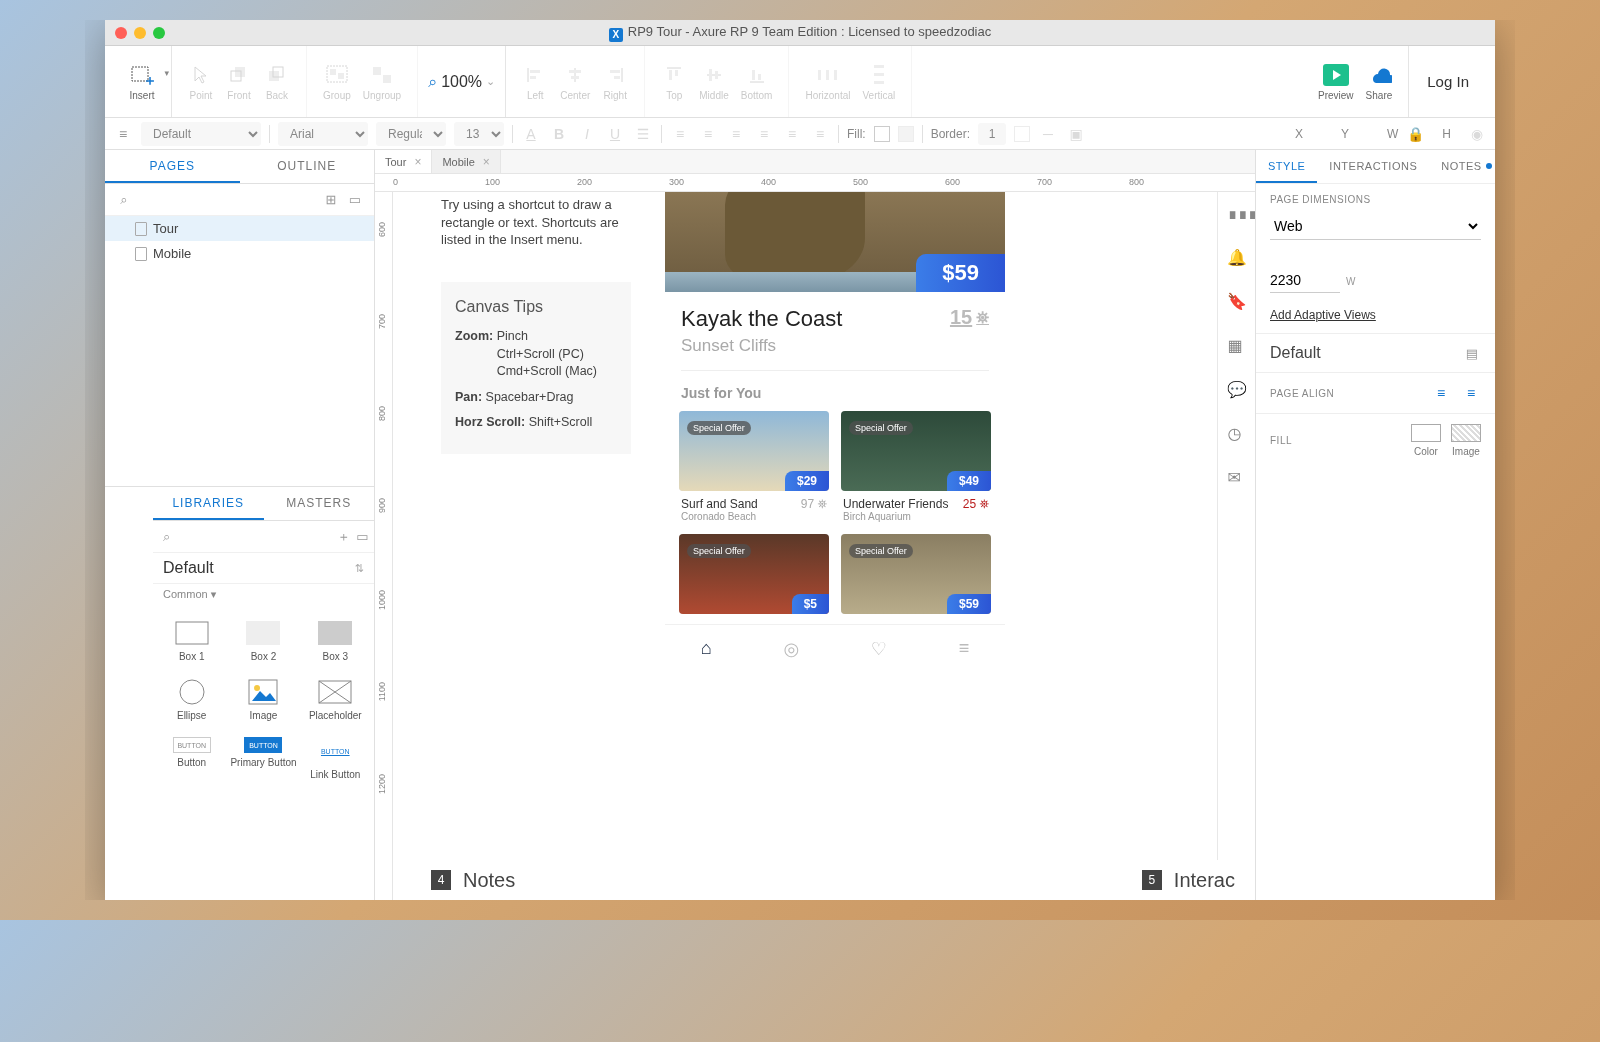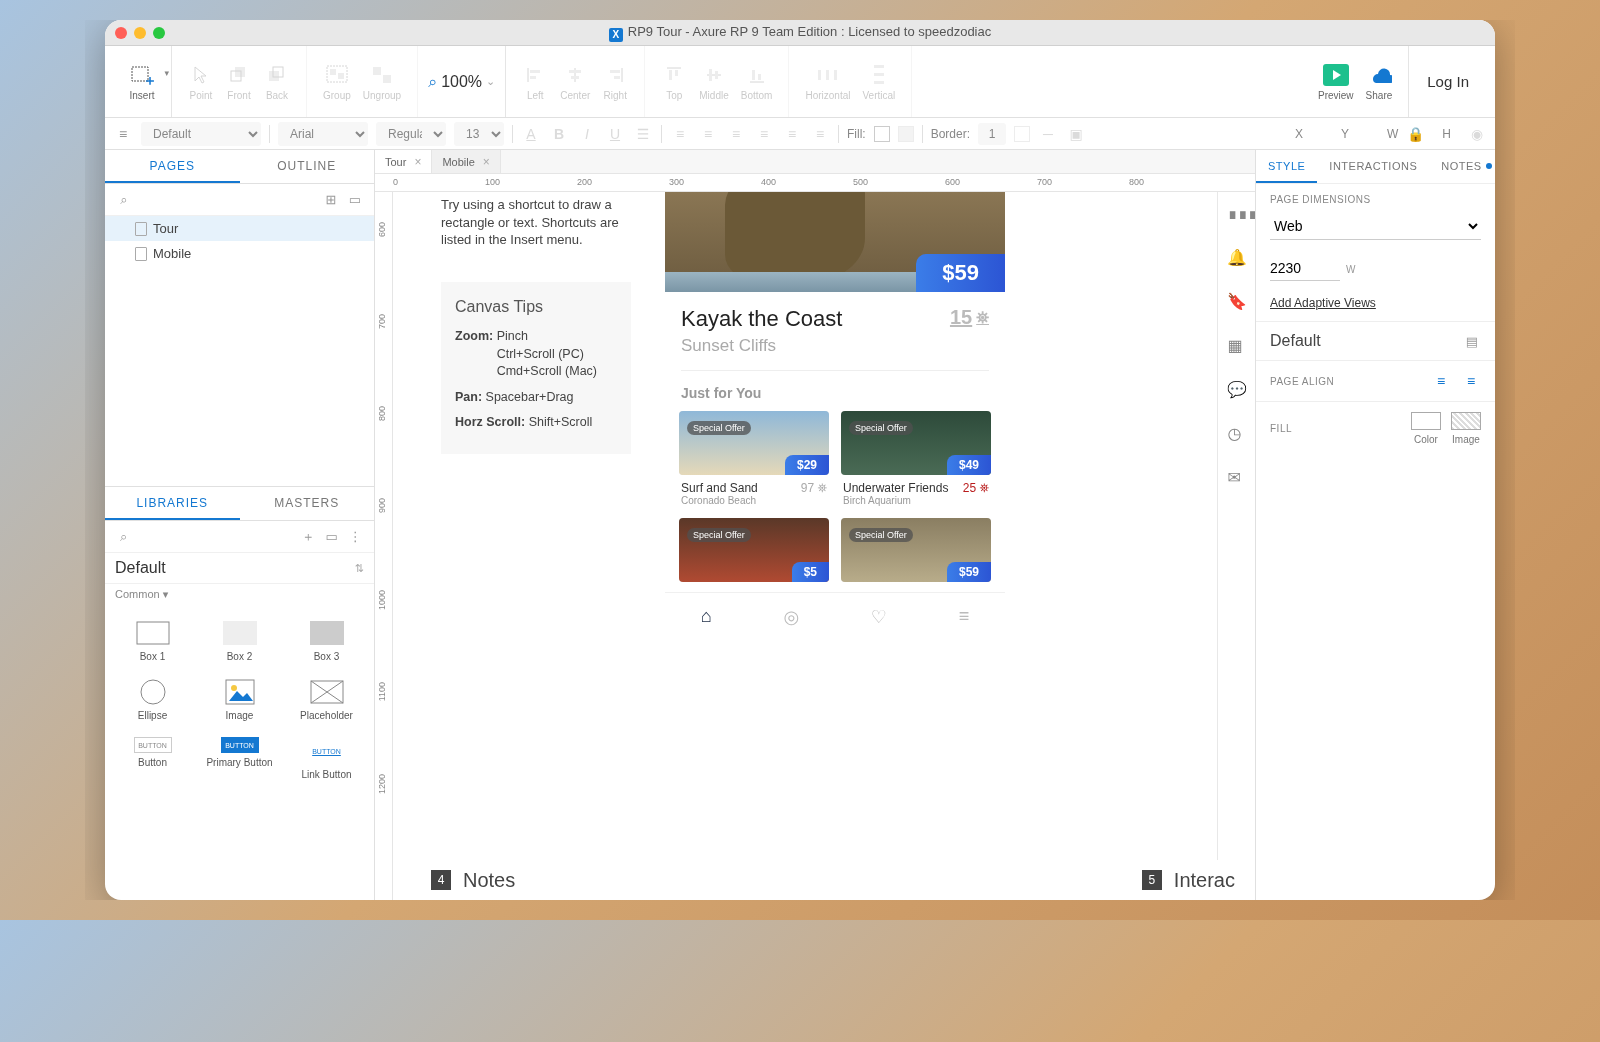--- a/index.html
+++ b/index.html
@@ -1,17 +1,17 @@
 <!DOCTYPE html>
 <html><head>
 <meta charset="utf-8">
 <style>
 * { box-sizing: border-box; margin: 0; padding: 0; font-family: -apple-system, BlinkMacSystemFont, "Segoe UI", Arial, sans-serif; }
 body { width: 1430px; height: 880px; background: linear-gradient(135deg,#a8c4e0 0%,#d4a773 50%,#c48e5a 100%); overflow: hidden; position: relative; margin: 20px auto; }
-.window { position: absolute; top: 0; left: 20px; right: 20px; bottom: 0; background: #fff; border-radius: 16px; box-shadow: 0 8px 40px rgba(0,0,0,.3); display: flex; flex-direction: column; overflow: hidden; }
+.window { position: absolute; top: 0; left: 20px; right: 20px; bottom: 0; background: #fff; border-radius: 0; box-shadow: 0 8px 40px rgba(0,0,0,.3); display: flex; flex-direction: column; overflow: hidden; }
 .titlebar { height: 26px; background: #e8e8e8; border-bottom: 1px solid #d0d0d0; display: flex; align-items: center; padding: 0 10px; position: relative; }
 .traffic { display: flex; gap: 7px; }
 .tl { width: 12px; height: 12px; border-radius: 50%; }
 .tl.r { background: #ff5f57; } .tl.y { background: #febc2e; } .tl.g { background: #28c840; }
 .title { position: absolute; left: 0; right: 0; text-align: center; font-size: 13px; color: #555; pointer-events: none; }
 .title .xicon { display: inline-block; width: 14px; height: 14px; background: #1478d1; color: #fff; font-size: 10px; font-weight: bold; line-height: 14px; border-radius: 2px; margin-right: 5px; vertical-align: -2px; }
 
 .maintool { height: 72px; border-bottom: 1px solid #e0e0e0; display: flex; align-items: stretch; padding: 0 8px; }
 .mtgroup { display: flex; border-right: 1px solid #e5e5e5; padding: 0 10px; align-items: center; }
 .mtgroup:last-child { border-right: none; }
@@ -35,21 +35,21 @@
 .tab { flex: 1; display: flex; align-items: center; justify-content: center; font-size: 12px; letter-spacing: 1px; color: #777; cursor: pointer; border-bottom: 2px solid transparent; }
 .tab.active { color: #1478d1; border-bottom-color: #1478d1; }
 .searchrow { height: 32px; display: flex; align-items: center; padding: 0 10px; gap: 6px; border-bottom: 1px solid #f0f0f0; }
 .searchrow input { flex: 1; border: none; outline: none; font-size: 12px; background: transparent; }
 .iconbtn { width: 18px; height: 18px; color: #999; cursor: pointer; display: flex; align-items: center; justify-content: center; font-size: 13px; }
 .pagelist { flex: 0 0 auto; }
 .pageitem { display: flex; align-items: center; gap: 6px; padding: 5px 14px 5px 30px; font-size: 13px; color: #444; cursor: pointer; }
 .pageitem.sel { background: #e6f2fb; }
 .pageicon { width: 12px; height: 14px; border: 1px solid #aaa; border-radius: 1px; }
 
-.libpanel { border-top: 1px solid #e0e0e0; display: flex; flex-direction: column; flex: 1; }
+.libpanel { border-top: 1px solid #e0e0e0; display: flex; flex-direction: column; flex: 1; padding-left: 48px; }
 .libsel { padding: 6px 10px; font-size: 16px; color: #333; border-bottom: 1px solid #f0f0f0; display: flex; align-items: center; justify-content: space-between; }
 .libcat { padding: 4px 10px; font-size: 11px; color: #888; }
 .widgets { display: grid; grid-template-columns: repeat(3,1fr); gap: 4px; padding: 8px 6px; overflow-y: auto; }
 .widget { display: flex; flex-direction: column; align-items: center; gap: 4px; padding: 6px 2px; cursor: grab; }
 .wico { width: 40px; height: 28px; display: flex; align-items: center; justify-content: center; }
 .wlbl { font-size: 10px; color: #555; text-align: center; white-space: nowrap; }
 
 .canvas { flex: 1; display: flex; flex-direction: column; position: relative; background: #fff; overflow: hidden; }
 .doctabs { height: 24px; background: #f7f7f7; border-bottom: 1px solid #e5e5e5; display: flex; }
 .doctab { display: flex; align-items: center; gap: 8px; padding: 0 10px; font-size: 11px; color: #666; border-right: 1px solid #e5e5e5; background: #fff; }
@@ -73,21 +73,21 @@
 .water { position: absolute; bottom: 0; left: 0; right: 0; height: 20px; background: linear-gradient(#9bb4c2,#7a95a5); }
 .price { position: absolute; right: 0; bottom: 0; background: linear-gradient(90deg,#3b7de8,#2c55d4); color: #fff; font-size: 22px; font-weight: 600; padding: 6px 26px; border-top-left-radius: 10px; }
 .mobtitle { padding: 14px 16px 4px; display: flex; justify-content: space-between; align-items: flex-start; }
 .mobtitle h2 { font-size: 22px; color: #222; font-weight: 500; }
 .mobtitle .count { font-size: 20px; color: #bbb; font-weight: 600; display: flex; align-items: center; gap: 4px; text-decoration: underline; }
 .subtitle { padding: 0 16px 8px; font-size: 17px; color: #aaa; }
 .hr { height: 1px; background: #eee; margin: 6px 16px; }
 .sect { padding: 8px 16px 4px; font-size: 14px; color: #999; font-weight: 600; }
 .cards { display: grid; grid-template-columns: 1fr 1fr; gap: 12px; padding: 6px 14px; }
 .card { background: #ddd; border-radius: 4px; position: relative; overflow: hidden; }
-.cardimg { height: 64px; position: relative; }
+.cardimg { height: 80px; position: relative; }
 .badge { position: absolute; top: 10px; left: 8px; background: rgba(80,80,80,.75); color: #fff; font-size: 9px; padding: 2px 6px; border-radius: 8px; }
 .cprice { position: absolute; right: 0; bottom: 0; background: linear-gradient(90deg,#3b7de8,#2c55d4); color: #fff; font-size: 12px; font-weight: 600; padding: 3px 12px; border-top-left-radius: 8px; }
 .cardtxt { padding: 6px 2px 0; display: flex; justify-content: space-between; font-size: 12px; color: #333; }
 .cardsub { font-size: 10px; color: #999; padding: 0 2px; }
 .cards2 { display: grid; grid-template-columns: 1fr 1fr; gap: 12px; padding: 6px 14px; }
 .tabbar { height: 48px; border-top: 1px solid #f0f0f0; display: flex; align-items: center; justify-content: space-around; margin-top: 4px; }
 .tabbar .ti { font-size: 18px; color: #bbb; }
 .tabbar .ti.active { color: #1a2a44; }
 
 .rightrail { width: 38px; border-left: 1px solid #e8e8e8; display: flex; flex-direction: column; align-items: center; padding-top: 12px; gap: 26px; }
@@ -597,21 +597,21 @@
         <div class="rtab active">STYLE</div>
         <div class="rtab">INTERACTIONS</div>
         <div class="rtab">
             <span>NOTES</span>
             <span class="dot"></span>
           </div>
       </div>
       <div class="rsect">
         <div class="rlbl">PAGE DIMENSIONS</div>
         <select class="rsel"><option>Web</option></select>
-        <div style="margin-top:16px">
+        <div style="margin-top:28px">
           <input class="rinput" value="2230" style=""><span style="font-size:10px;color:#999">W</span>
         </div>
         <div style="margin-top:12px"><span class="rlink">Add Adaptive Views</span></div>
       </div>
       <div class="rsect" style="display:flex;justify-content:space-between;align-items:center">
         <span style="font-size:16px;color:#444">Default</span>
         <span class="iconbtn">▤</span>
       </div>
       <div class="rsect rrow">
         <div class="rlbl" style="margin:0;flex:1">PAGE ALIGN</div>

